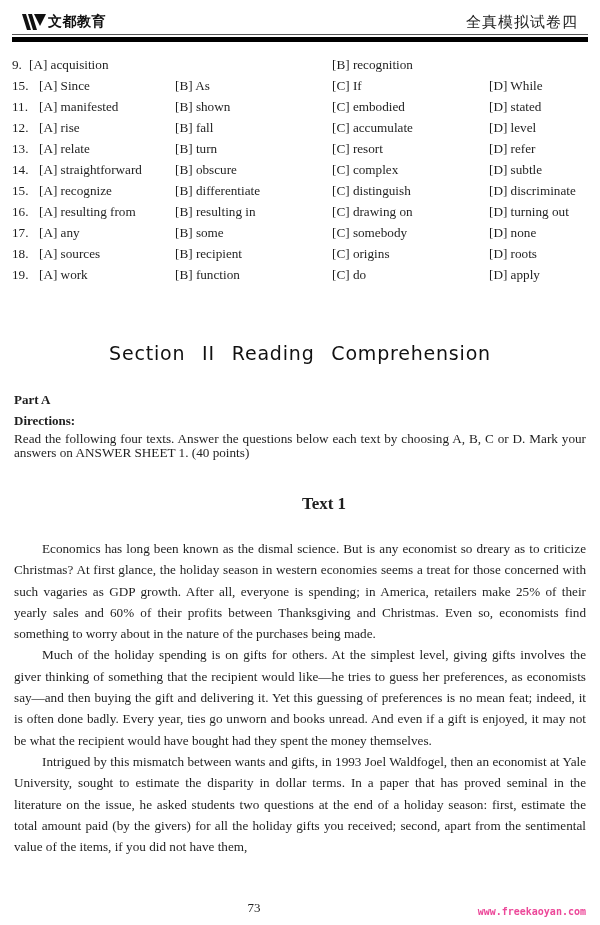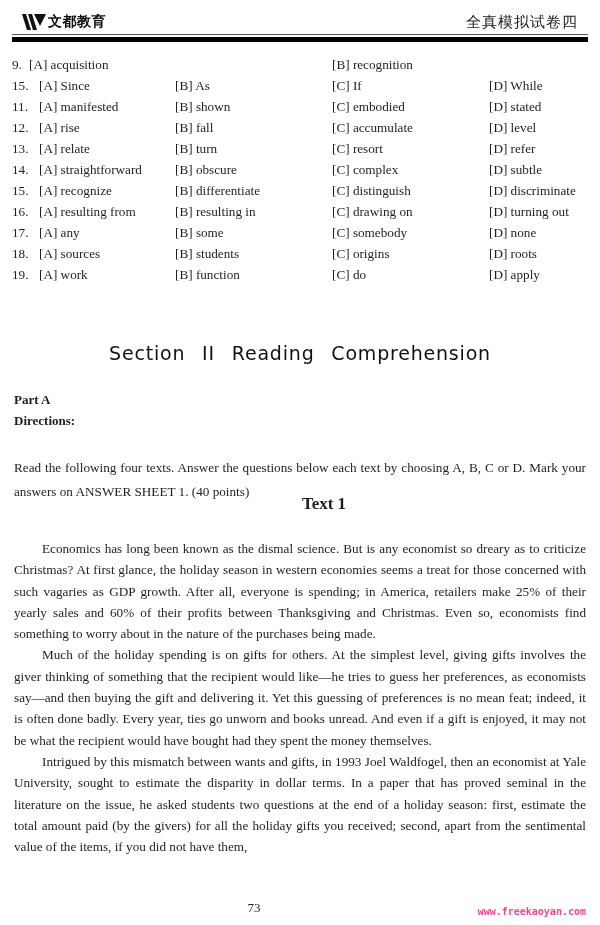--- a/index.html
+++ b/index.html
@@ -52,21 +52,21 @@
     color: #111; word-spacing: 10px;
   }
   .part {
     position: absolute; left: 14px; top: 392px; font-weight: bold; font-size: 13px;
   }
   .directions-label {
     position: absolute; left: 14px; top: 413px; font-weight: bold; font-size: 13px;
   }
   .directions-text {
     position: absolute; left: 14px; top: 432px; width: 572px;
-    font-size: 13.2px; line-height: 24px; text-align: justify; margin-top: 24px;
+    font-size: 13.2px; line-height: 14px; text-align: justify;
   }
   .text-title {
     position: absolute; left: 0; width: 600px; top: 494px; text-align: center;
     font-weight: bold; font-size: 17px; padding-left: 24px;
   }
   .body {
     position: absolute; left: 14px; top: 538px; width: 572px;
     font-size: 13.2px; line-height: 21.3px; text-align: justify;
   }
   .body p { margin: 0; text-indent: 28px; }
@@ -154,21 +154,21 @@
   <div class="opt-row">
     <span class="c-num">17.</span>
     <span class="c-a">[A] any</span>
     <span class="c-b">[B] some</span>
     <span class="c-c">[C] somebody</span>
     <span class="c-d">[D] none</span>
   </div>
   <div class="opt-row">
     <span class="c-num">18.</span>
     <span class="c-a">[A] sources</span>
-    <span class="c-b">[B] students</span>
+    <span class="c-b">[B] recipient</span>
     <span class="c-c">[C] origins</span>
     <span class="c-d">[D] roots</span>
   </div>
   <div class="opt-row">
     <span class="c-num">19.</span>
     <span class="c-a">[A] work</span>
     <span class="c-b">[B] function</span>
     <span class="c-c">[C] do</span>
     <span class="c-d">[D] apply</span>
   </div>

